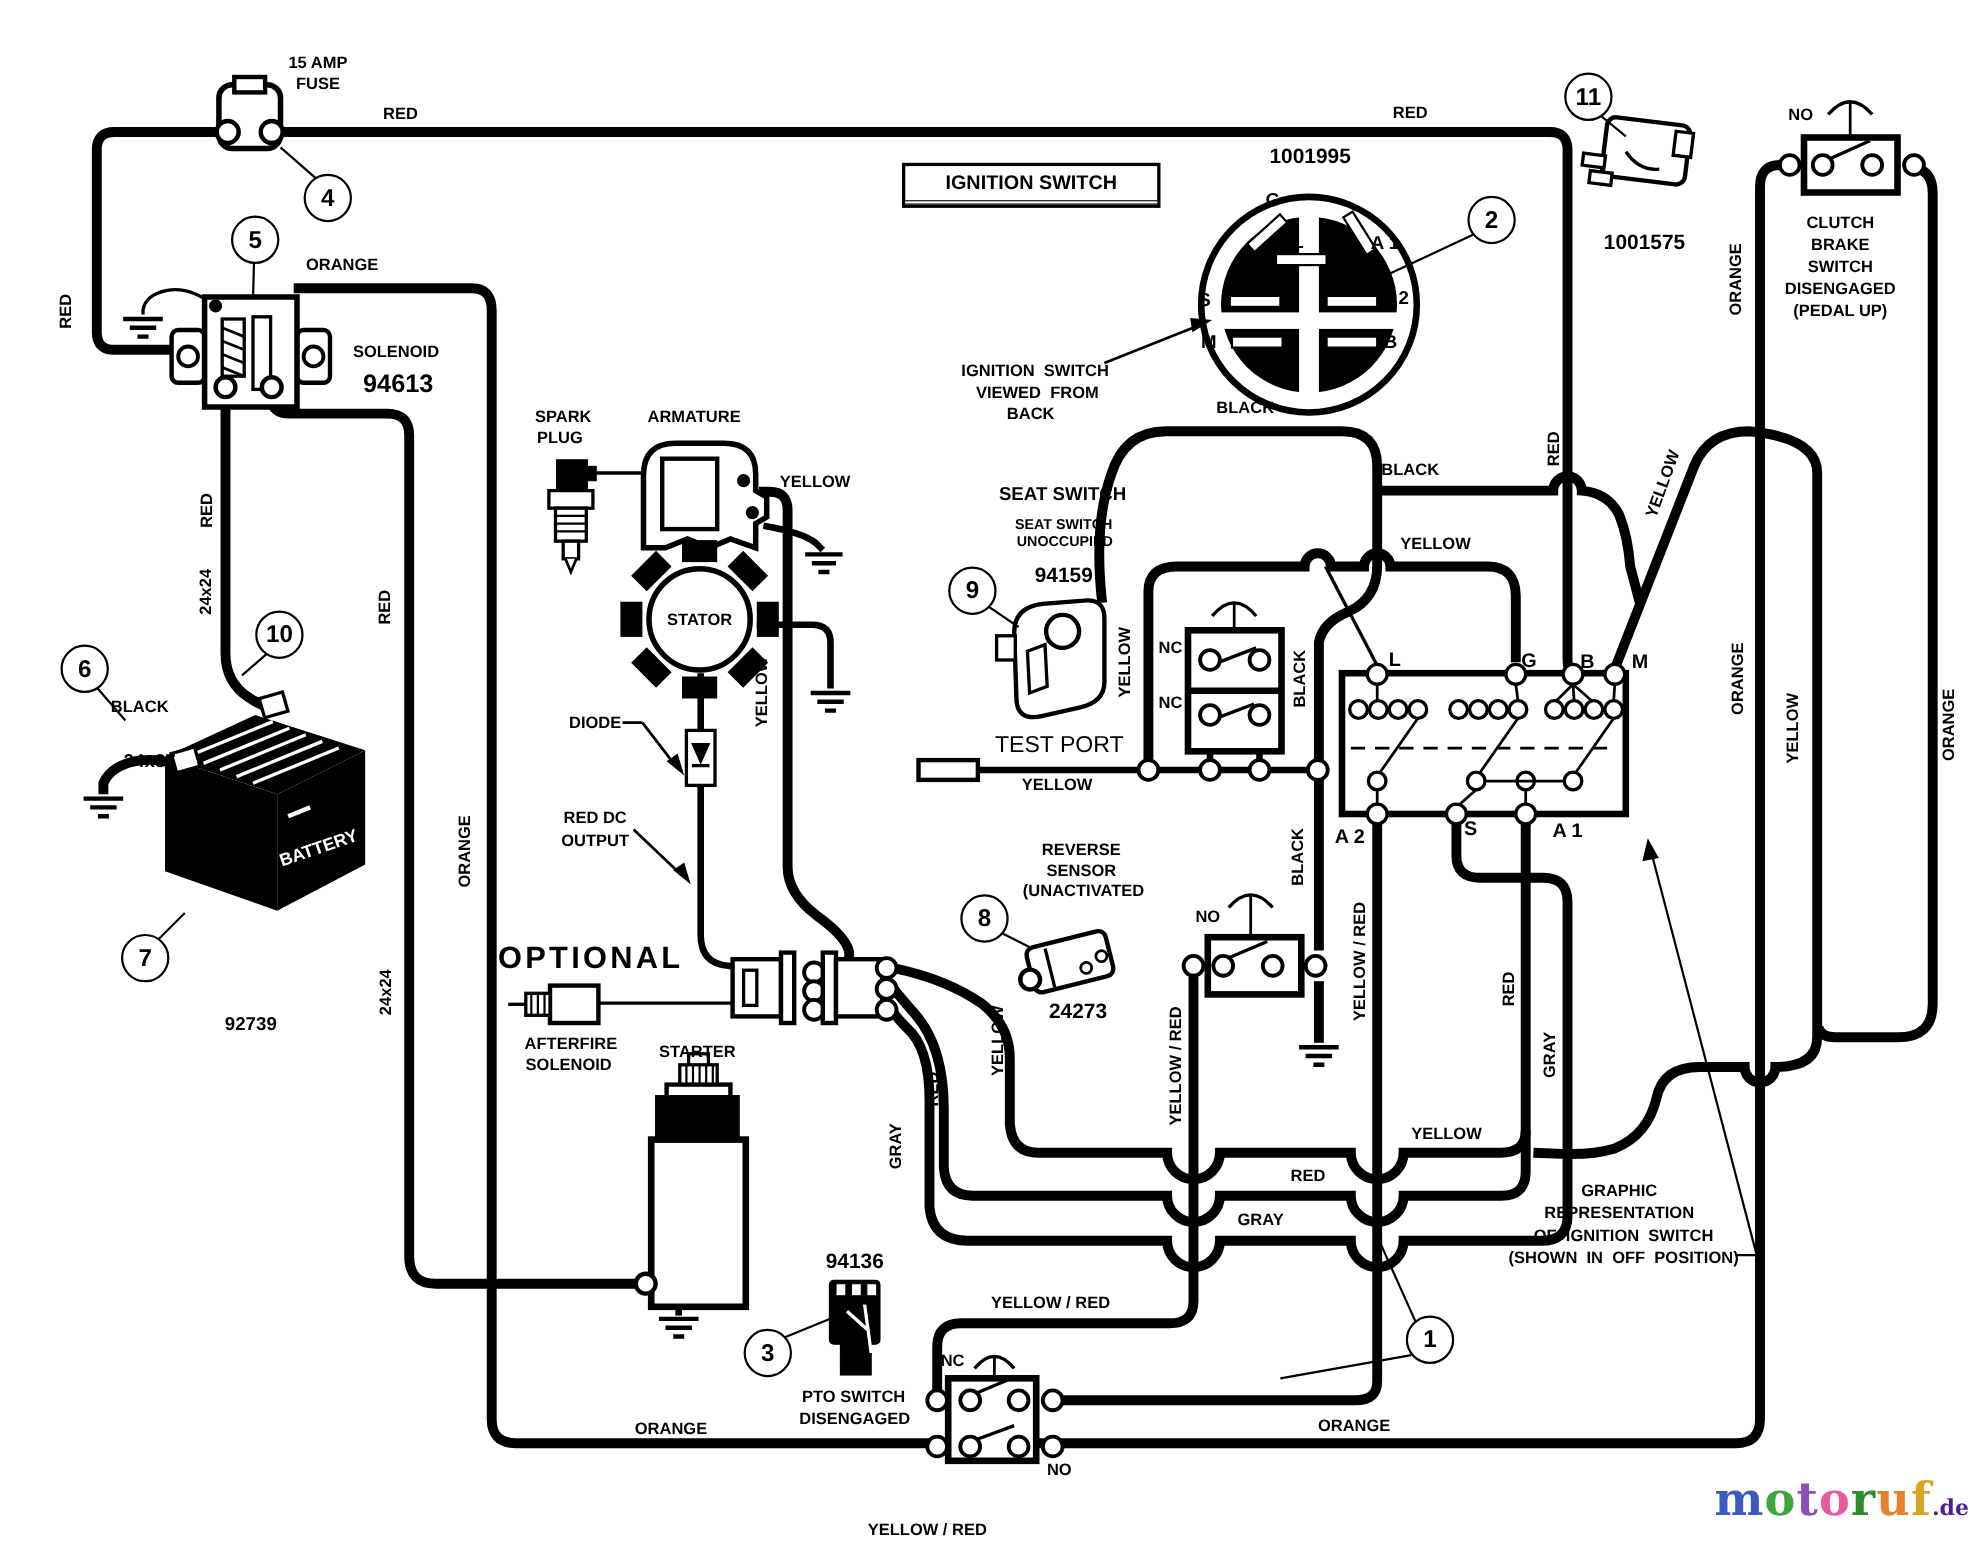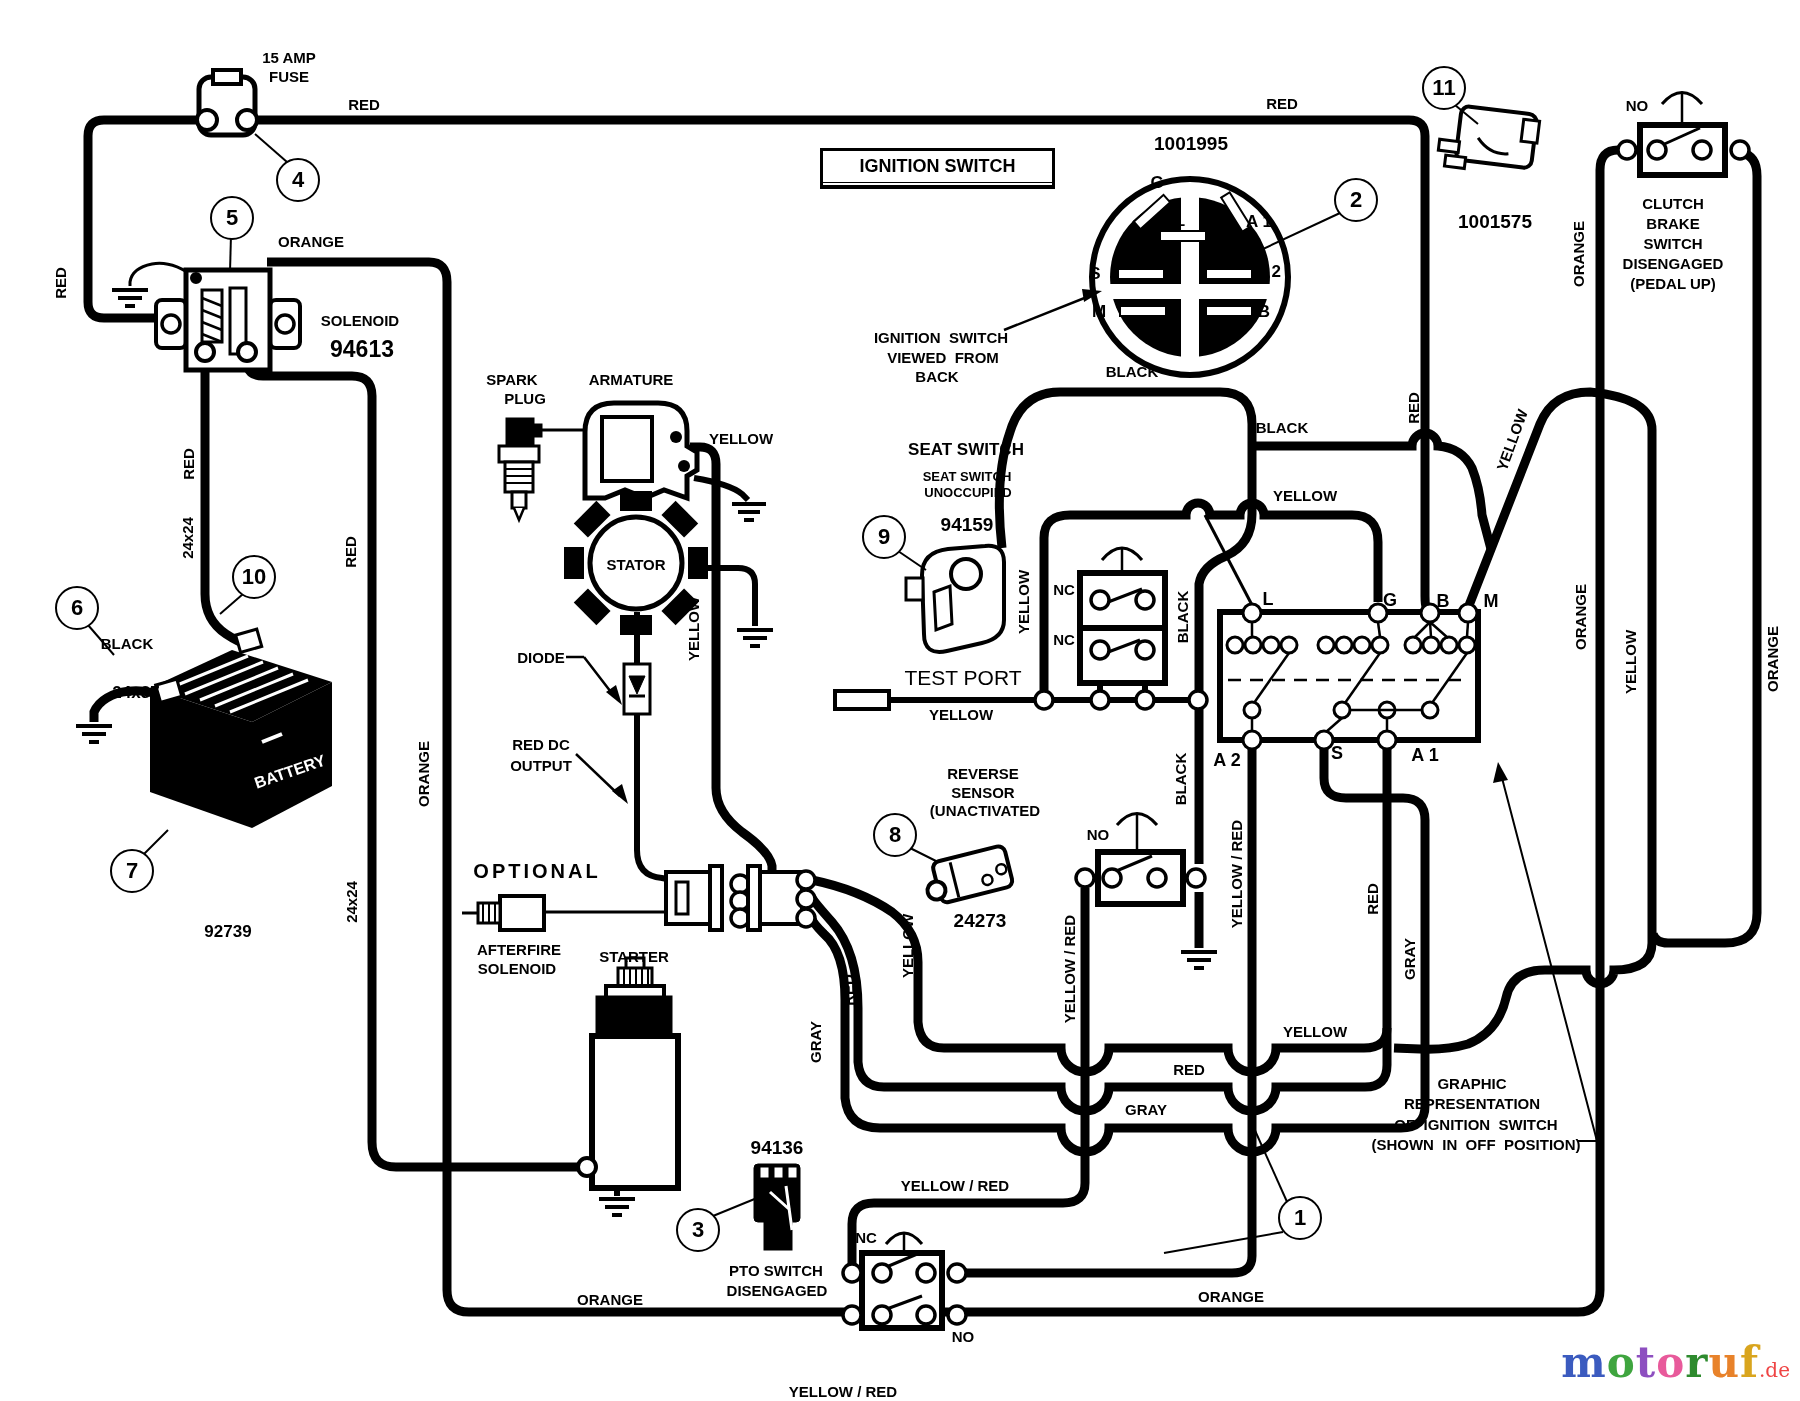--- a/index.html
+++ b/index.html
@@ -12,21 +12,21 @@
        background:#fff;transform:translate(-50%,-50%);display:flex;align-items:center;justify-content:center;
        font-size:22px;font-weight:bold;color:#000;}
   #igntable{position:absolute;left:820px;top:148px;width:229px;border:3.5px solid #000;background:#fff;}
   #igntable .hdr{border-bottom:4px double #000;text-align:center;font-weight:bold;font-size:18px;padding:5px 0;}
   #igntable .row{display:flex;border-top:2px solid #000;font-size:15px;font-weight:bold;}
   #igntable .row:first-of-type{border-top:none;}
   #igntable .c1{width:74px;padding:4px 0 4px 7px;border-right:2px solid #000;}
   #igntable .c2{flex:1;padding:4px 0 4px 12px;white-space:pre;}
   #logo{position:absolute;right:10px;top:1338px;font-family:"DejaVu Serif",serif;font-size:42px;
         font-weight:bold;letter-spacing:1px;}
-  #logo .de{font-size:20px;color:#ef4444;font-weight:normal;letter-spacing:0;}
+  #logo .de{font-size:20px;color:#4c1d95;font-weight:bold;letter-spacing:0;}
 </style>
 </head>
 <body>
 
 <div id="stage">
 
 <svg id="wires" width="1800" height="1401" viewBox="0 0 1800 1401">
   <g stroke="#000" fill="none" stroke-width="9">
 
     <path d="M205,120 H104 Q88,120 88,136 V302 Q88,318 104,318 H160"></path>
@@ -399,29 +399,29 @@
       <div class="lbl" style="left: 188px; top: 464px; transform: translate(-50%, -50%) rotate(-90deg);">RED</div>
       <div class="lbl" style="left: 187px; top: 538px; transform: translate(-50%, -50%) rotate(-90deg);">24x24</div>
       <div class="lbl" style="left: 127px; top: 643px;">BLACK</div>
       <div class="lbl" style="left: 136px; top: 692px; font-size: 17px;">24x37</div>
       <div class="lbl" style="left: 228px; top: 888px; font-size: 17px; margin-top: 43px;">92739</div>
       <div class="lbl" style="left: 290px; top: 772px; font-size: 16px; color: rgb(255, 255, 255); transform: translate(-50%, -50%) rotate(-19deg);">BATTERY</div>
       <div class="lbl" style="left: 350px; top: 552px; transform: translate(-50%, -50%) rotate(-90deg);">RED</div>
       <div class="lbl" style="left: 351px; top: 902px; transform: translate(-50%, -50%) rotate(-90deg);">24x24</div>
       <div class="lbl" style="left: 423px; top: 774px; transform: translate(-50%, -50%) rotate(-90deg);">ORANGE</div>
       <div class="lbl" style="left: 512px; top: 379px;">SPARK</div>
-      <div class="lbl" style="left: 509px; top: 398px; margin-left: 16px;">PLUG</div>
+      <div class="lbl" style="left: 509px; top: 398px;">PLUG</div>
       <div class="lbl" style="left: 631px; top: 379px;">ARMATURE</div>
       <div class="lbl" style="left: 741px; top: 438px;">YELLOW</div>
       <div class="lbl" style="left: 636px; top: 564px;">STATOR</div>
       <div class="lbl" style="left: 541px; top: 657px;">DIODE</div>
       <div class="lbl" style="left: 693px; top: 629px; transform: translate(-50%, -50%) rotate(-90deg);">YELLOW</div>
       <div class="lbl" style="left: 541px; top: 744px;">RED DC</div>
       <div class="lbl" style="left: 541px; top: 765px;">OUTPUT</div>
-      <div class="lbl" style="left: 537px; top: 871px; font-size: 20px; letter-spacing: 3px;">OPTIONAL</div>
+      <div class="lbl" style="left: 537px; top: 871px; font-size: 28px; letter-spacing: 3px;">OPTIONAL</div>
       <div class="lbl" style="left: 519px; top: 949px;">AFTERFIRE</div>
       <div class="lbl" style="left: 517px; top: 968px;">SOLENOID</div>
       <div class="lbl" style="left: 634px; top: 956px;">STARTER</div>
       <div class="lbl" style="left: 777px; top: 1147px; font-size: 19px;">94136</div>
       <div class="lbl" style="left: 776px; top: 1270px;">PTO SWITCH</div>
       <div class="lbl" style="left: 777px; top: 1290px;">DISENGAGED</div>
       <div class="lbl" style="left: 610px; top: 1299px;">ORANGE</div>
       <div class="lbl" style="left: 1231px; top: 1296px;">ORANGE</div>
       <div class="lbl" style="left: 866px; top: 1237px;">NC</div>
       <div class="lbl" style="left: 963px; top: 1336px;">NO</div>

